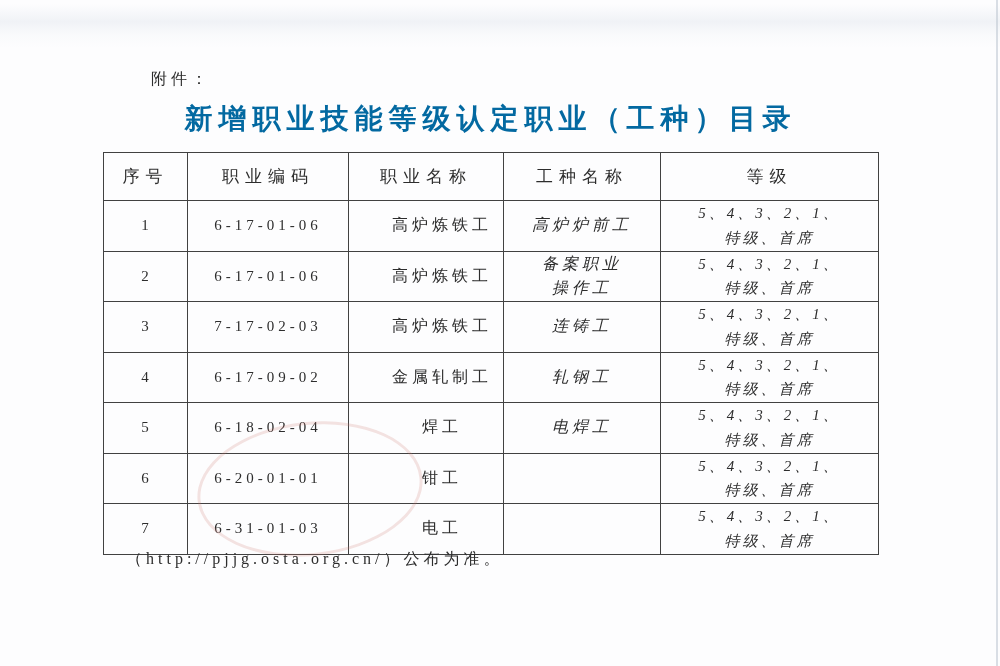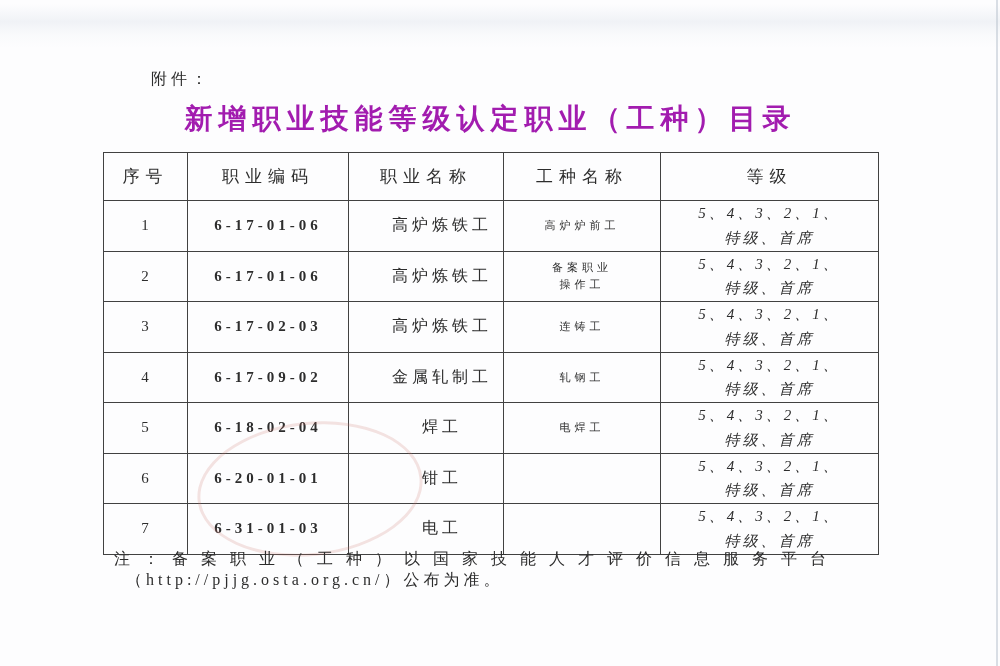--- a/index.html
+++ b/index.html
@@ -44,21 +44,21 @@
   }
   .title {
     position: absolute;
     left: 103px; top: 100px;
     width: 775px;
     margin: 0;
     text-align: center;
     font-size: 28px;
     font-weight: bold;
     letter-spacing: 6px;
-    color: #a21caf;
+    color: #0369a1;
   }
   table.occ-table {
     position: absolute;
     left: 103px; top: 152px;
     width: 775px;
     border-collapse: collapse;
     table-layout: fixed;
   }
   .occ-table th, .occ-table td {
     border: 1.5px solid #414141;
@@ -69,23 +69,23 @@
     overflow: hidden;
   }
   .occ-table thead tr { height: 48px; }
   .occ-table tbody tr { height: 49px; }
   .occ-table th {
     font-weight: normal;
     font-size: 17px;
     letter-spacing: 6px;
   }
   td.c-no   { font-size: 15px; letter-spacing: 1px; }
-  td.c-code { font-size: 15px; letter-spacing: 4px; font-weight: bold; }
+  td.c-code { font-size: 15px; letter-spacing: 4px; }
   td.c-occ  { font-size: 16px; letter-spacing: 4px; padding-left: 32px; }
-  td.c-job  { font-size: 11px; letter-spacing: 4px; line-height: 1.55; }
+  td.c-job  { font-size: 16px; letter-spacing: 4px; line-height: 1.55; font-style: italic; }
   td.c-lvl  { font-size: 15px; letter-spacing: 3px; line-height: 1.65; font-style: italic; }
   
   .stamp {
     position: absolute;
     left: 197px; top: 422px;
     width: 220px; height: 128px;
     border: 3px solid rgba(206,118,108,0.20);
     border-radius: 50%;
     transform: rotate(-6deg);
     pointer-events: none;
@@ -149,21 +149,21 @@
         <td class="c-no">2</td>
         <td class="c-code">6-17-01-06</td>
         <td class="c-occ">高炉炼铁工</td>
         <td class="c-job">备案职业
 操作工</td>
         <td class="c-lvl">5、4、3、2、1、
 特级、首席</td>
       </tr>
       <tr>
         <td class="c-no">3</td>
-        <td class="c-code">6-17-02-03</td>
+        <td class="c-code">7-17-02-03</td>
         <td class="c-occ">高炉炼铁工</td>
         <td class="c-job">连铸工</td>
         <td class="c-lvl">5、4、3、2、1、
 特级、首席</td>
       </tr>
       <tr>
         <td class="c-no">4</td>
         <td class="c-code">6-17-09-02</td>
         <td class="c-occ">金属轧制工</td>
         <td class="c-job">轧钢工</td>
@@ -193,17 +193,16 @@
         <td class="c-job"></td>
         <td class="c-lvl">5、4、3、2、1、
 特级、首席</td>
       </tr>
     </tbody>
   </table>
 
   <div class="stamp"></div>
 
   <div class="note">
-    <div class="note-l1">注：备案职业（工种）以国家技能人才评价信息服务平台</div>
     <div class="note-l2">（http://pjjg.osta.org.cn/）公布为准。</div>
   </div>
 
 </div>
 
 </body></html>

